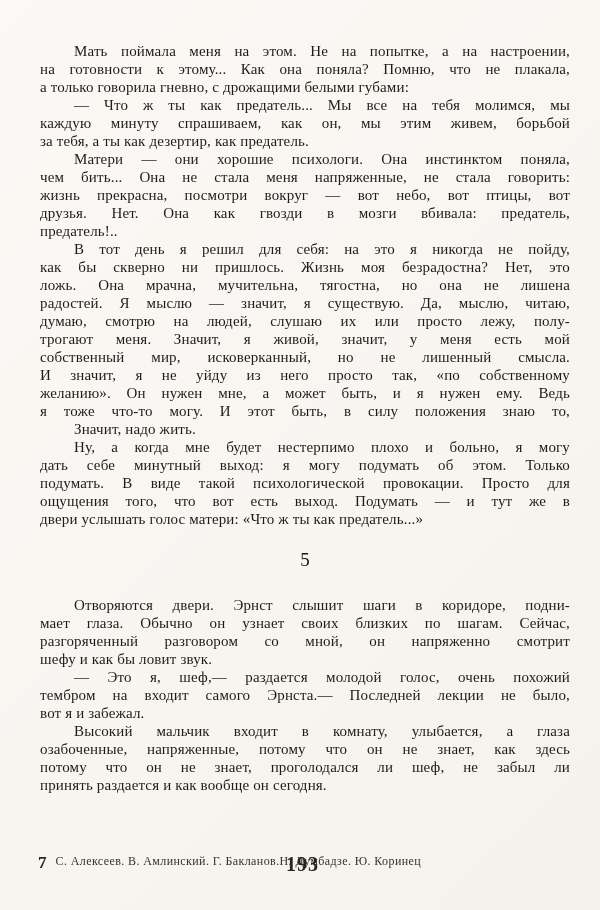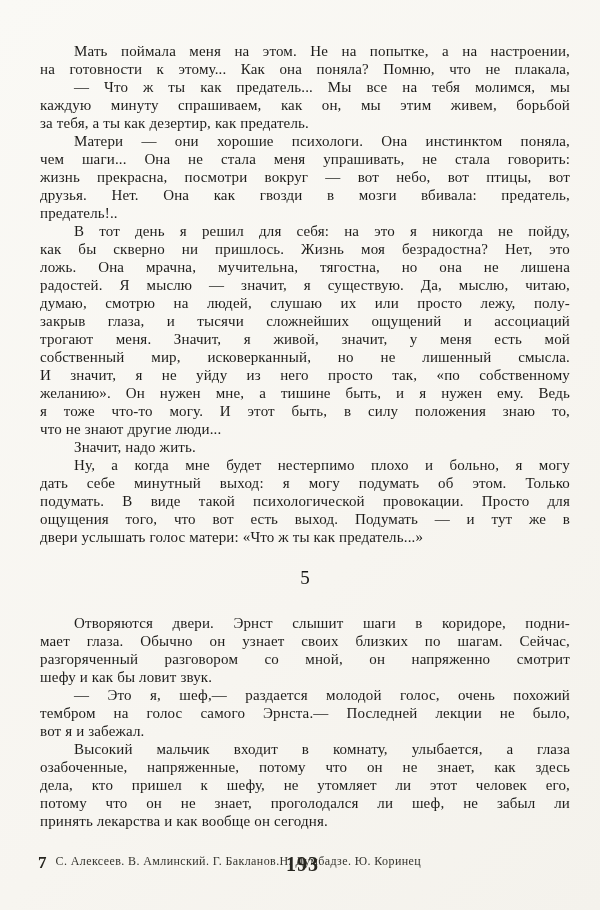--- a/index.html
+++ b/index.html
@@ -80,46 +80,45 @@
 </style>
 </head>
 <body>
 
 <div class="page">
   <div class="text-block">
     <div>
         <div class="paragraph">
           <div class="line first">Мать поймала меня на этом. Не на попытке, а на настроении,</div>
           <div class="line">на готовности к этому... Как она поняла? Помню, что не плакала,</div>
+          <div class="line last">а только говорила гневно, с дрожащими белыми губами:</div>
         </div>
         <div class="paragraph">
           <div class="line first">— Что ж ты как предатель... Мы все на тебя молимся, мы</div>
           <div class="line">каждую минуту спрашиваем, как он, мы этим живем, борьбой</div>
           <div class="line last">за тебя, а ты как дезертир, как предатель.</div>
         </div>
         <div class="paragraph">
           <div class="line first">Матери — они хорошие психологи. Она инстинктом поняла,</div>
-          <div class="line">чем шаги... Она не стала меня упрашивать, не стала говорить:</div>
+          <div class="line">чем бить... Она не стала меня напряженные, не стала говорить:</div>
           <div class="line">жизнь прекрасна, посмотри вокруг — вот небо, вот птицы, вот</div>
           <div class="line">друзья. Нет. Она как гвозди в мозги вбивала: предатель,</div>
           <div class="line last">предатель!..</div>
         </div>
         <div class="paragraph">
           <div class="line first">В тот день я решил для себя: на это я никогда не пойду,</div>
           <div class="line">как бы скверно ни пришлось. Жизнь моя безрадостна? Нет, это</div>
           <div class="line">ложь. Она мрачна, мучительна, тягостна, но она не лишена</div>
           <div class="line">радостей. Я мыслю — значит, я существую. Да, мыслю, читаю,</div>
           <div class="line">думаю, смотрю на людей, слушаю их или просто лежу, полу-</div>
-          <div class="line">закрыв глаза, и тысячи сложнейших ощущений и ассоциаций</div>
           <div class="line">трогают меня. Значит, я живой, значит, у меня есть мой</div>
           <div class="line">собственный мир, исковерканный, но не лишенный смысла.</div>
           <div class="line">И значит, я не уйду из него просто так, «по собственному</div>
-          <div class="line">желанию». Он нужен мне, а тишине быть, и я нужен ему. Ведь</div>
+          <div class="line">желанию». Он нужен мне, а может быть, и я нужен ему. Ведь</div>
           <div class="line">я тоже что-то могу. И этот быть, в силу положения знаю то,</div>
-          <div class="line last">что не знают другие люди...</div>
         </div>
         <div class="paragraph">
           <div class="line first last">Значит, надо жить.</div>
         </div>
         <div class="paragraph">
           <div class="line first">Ну, а когда мне будет нестерпимо плохо и больно, я могу</div>
           <div class="line">дать себе минутный выход: я могу подумать об этом. Только</div>
           <div class="line">подумать. В виде такой психологической провокации. Просто для</div>
           <div class="line">ощущения того, что вот есть выход. Подумать — и тут же в</div>
           <div class="line last">двери услышать голос матери: «Что ж ты как предатель...»</div>
@@ -128,29 +127,28 @@
     <div class="section-heading">5</div>
     <div>
         <div class="paragraph">
           <div class="line first">Отворяются двери. Эрнст слышит шаги в коридоре, подни-</div>
           <div class="line">мает глаза. Обычно он узнает своих близких по шагам. Сейчас,</div>
           <div class="line">разгоряченный разговором со мной, он напряженно смотрит</div>
           <div class="line last">шефу и как бы ловит звук.</div>
         </div>
         <div class="paragraph">
           <div class="line first">— Это я, шеф,— раздается молодой голос, очень похожий</div>
-          <div class="line">тембром на голос самого Эрнста.— Последней лекции не было,</div>
+          <div class="line">тембром на входит самого Эрнста.— Последней лекции не было,</div>
           <div class="line last">вот я и забежал.</div>
         </div>
         <div class="paragraph">
           <div class="line first">Высокий мальчик входит в комнату, улыбается, а глаза</div>
           <div class="line">озабоченные, напряженные, потому что он не знает, как здесь</div>
-          <div class="line">дела, кто пришел к шефу, не утомляет ли этот человек его,</div>
           <div class="line">потому что он не знает, проголодался ли шеф, не забыл ли</div>
-          <div class="line last">принять лекарства и как вообще он сегодня.</div>
+          <div class="line last">принять раздается и как вообще он сегодня.</div>
         </div>
       </div>
   </div>
 
   <div class="footer">
     <div class="signature">
       <span class="sig-num">7</span>
       <span class="sig-authors">
         <span class="sig-line">С. Алексеев. В. Амлинский. Г. Бакланов.</span>
         <span class="sig-line">Н. Думбадзе. Ю. Коринец</span>

